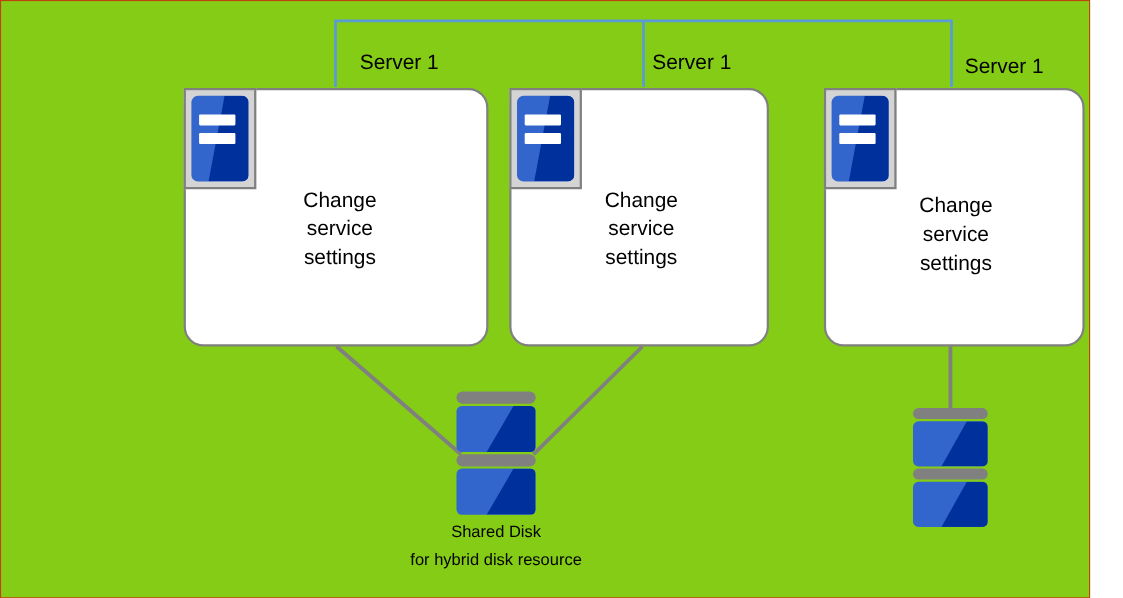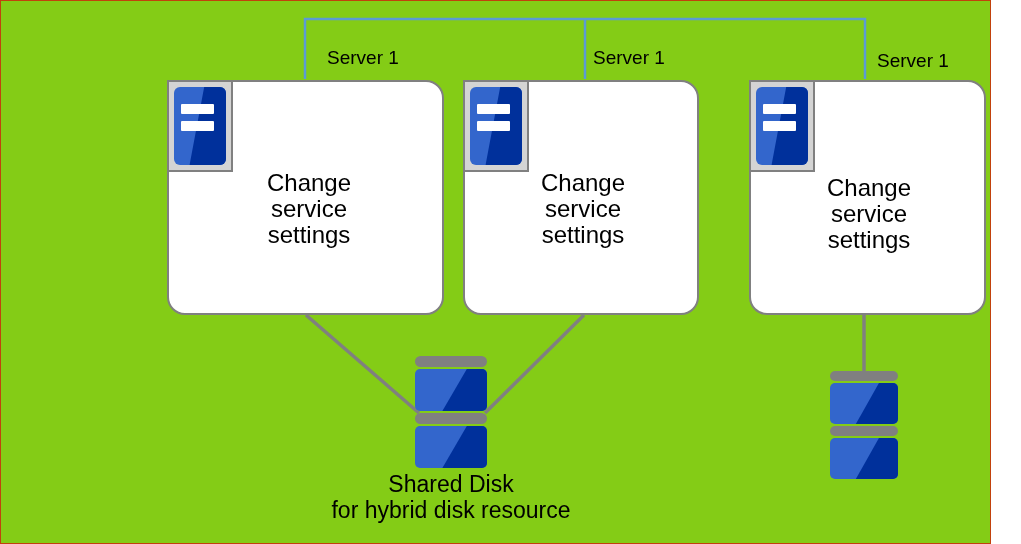--- a/index.html
+++ b/index.html
@@ -62,21 +62,21 @@
     position: absolute;
     background: #ffffff;
     border-radius: 1px;
   }
 
   
   .box-caption {
     position: absolute;
     text-align: center;
     color: #000000;
-    font-size: 24px;
+    font-size: 19px;
     line-height: 26px;
     white-space: pre-line;
   }
 
   
   .bracket-label {
     position: absolute;
     color: #000000;
     font-size: 19px;
     line-height: 22px;
@@ -108,21 +108,21 @@
     width: 100%;
     background: #808080;
     border-radius: 7px;
   }
 
   
   .disk-caption {
     position: absolute;
     text-align: center;
     color: #000000;
-    font-size: 23px;
+    font-size: 15px;
     line-height: 26px;
     white-space: pre-line;
   }
 </style>
 </head>
 <body>
 
 <div id="canvas">
 
   <svg id="svg-layer" viewBox="0 0 1021 544" xmlns="http://www.w3.org/2000/svg">

